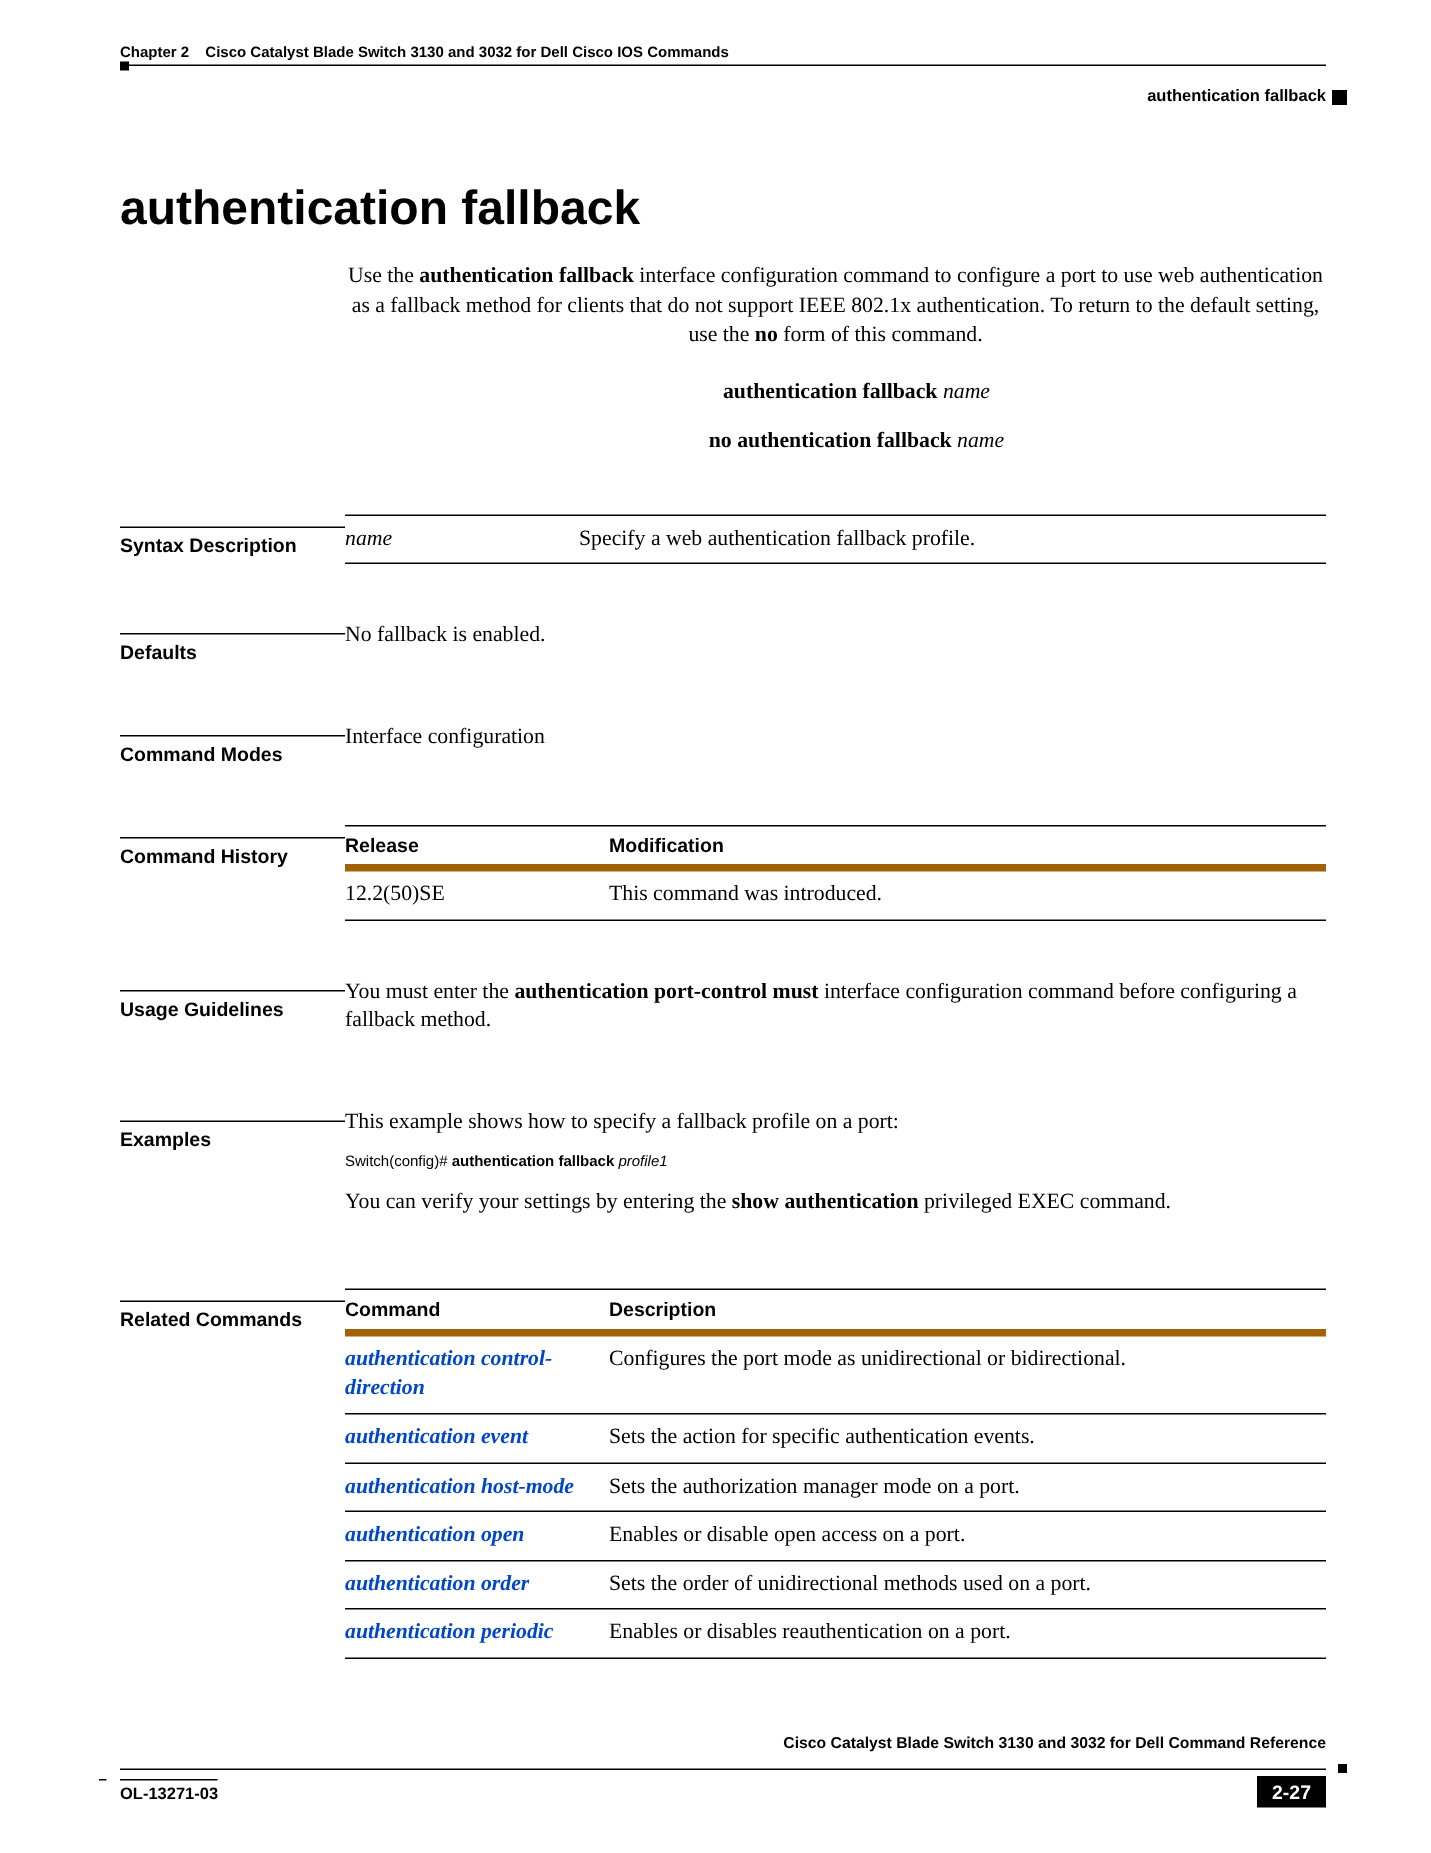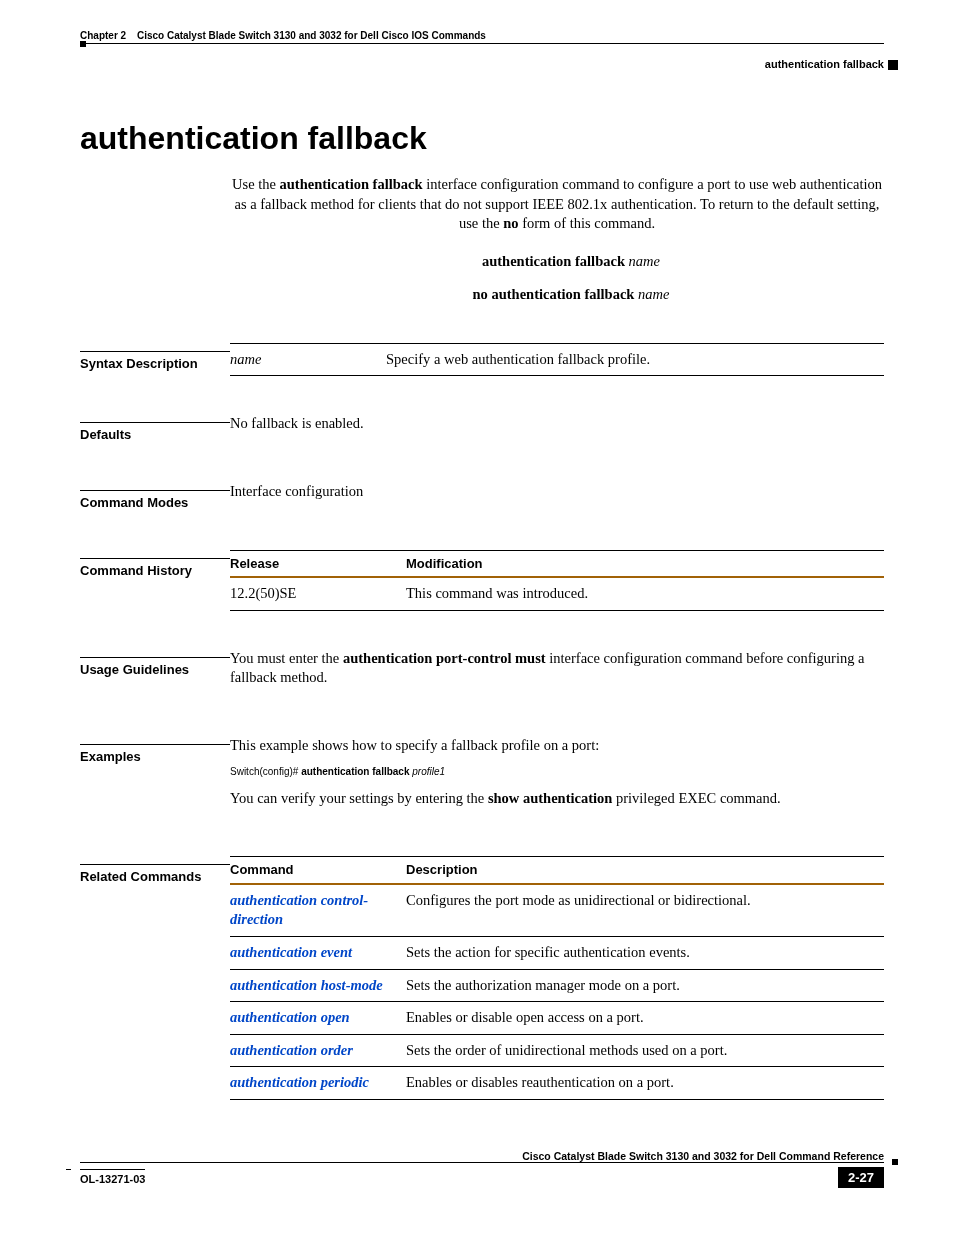--- a/index.html
+++ b/index.html
@@ -97,21 +97,21 @@
     width: 100%;
     border-collapse: collapse;
     font-size: 14.5px;
   }
   table.def th {
     font-family: Arial, Helvetica, sans-serif;
     font-weight: bold;
     font-size: 13px;
     text-align: left;
     border-top: 1.5px solid #000;
-    border-bottom: 2px solid #a16207;
+    border-bottom: 5px solid #a16207;
     padding: 4px 6px 4px 0;
   }
   table.def td {
     border-bottom: 1px solid #000;
     padding: 6px 6px 6px 0;
     vertical-align: top;
   }
   table.def td.ital { font-style: italic; }
   table.def .link { color: #0046c8; font-weight: bold; font-style: italic; }
 
@@ -127,21 +127,21 @@
   .footer {
     margin-top: 50px;
     position: relative;
   }
   .footer-line1 {
     border-bottom: 1.5px solid #000;
     text-align: right;
     font-family: Arial, Helvetica, sans-serif;
     font-size: 10.5px;
     font-weight: bold;
-    padding-bottom: 0;
+    padding-bottom: 11px;
     position: relative;
   }
   .footer-line1::after {
     content: "";
     position: absolute;
     right: -14px;
     bottom: -3px;
     width: 6px;
     height: 6px;
     background: #000;

